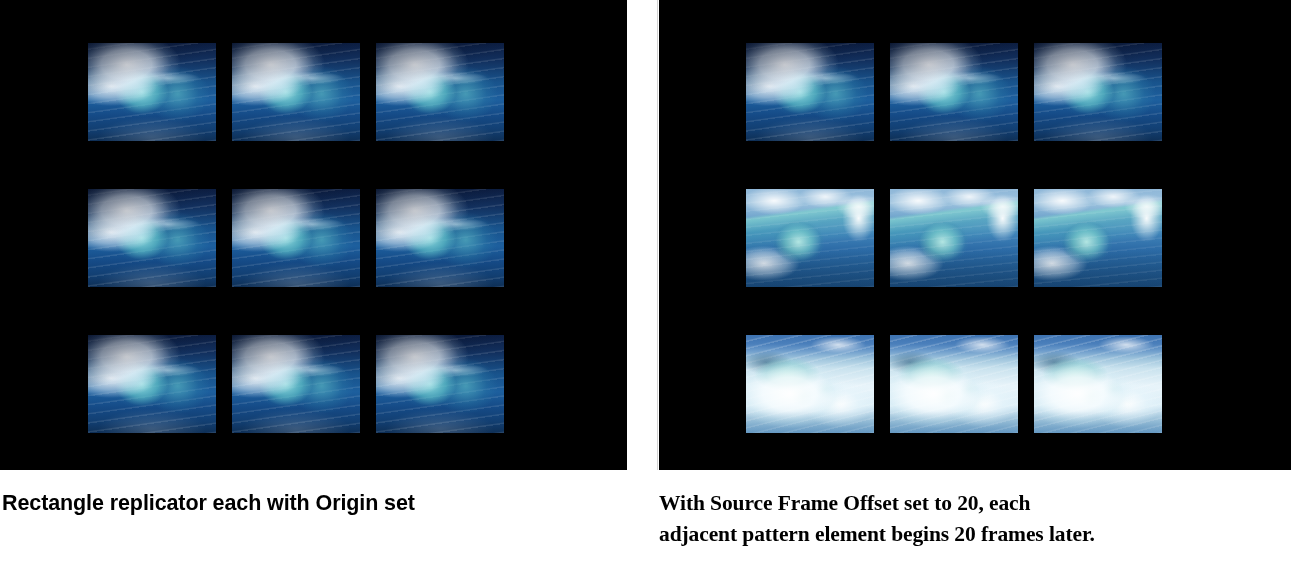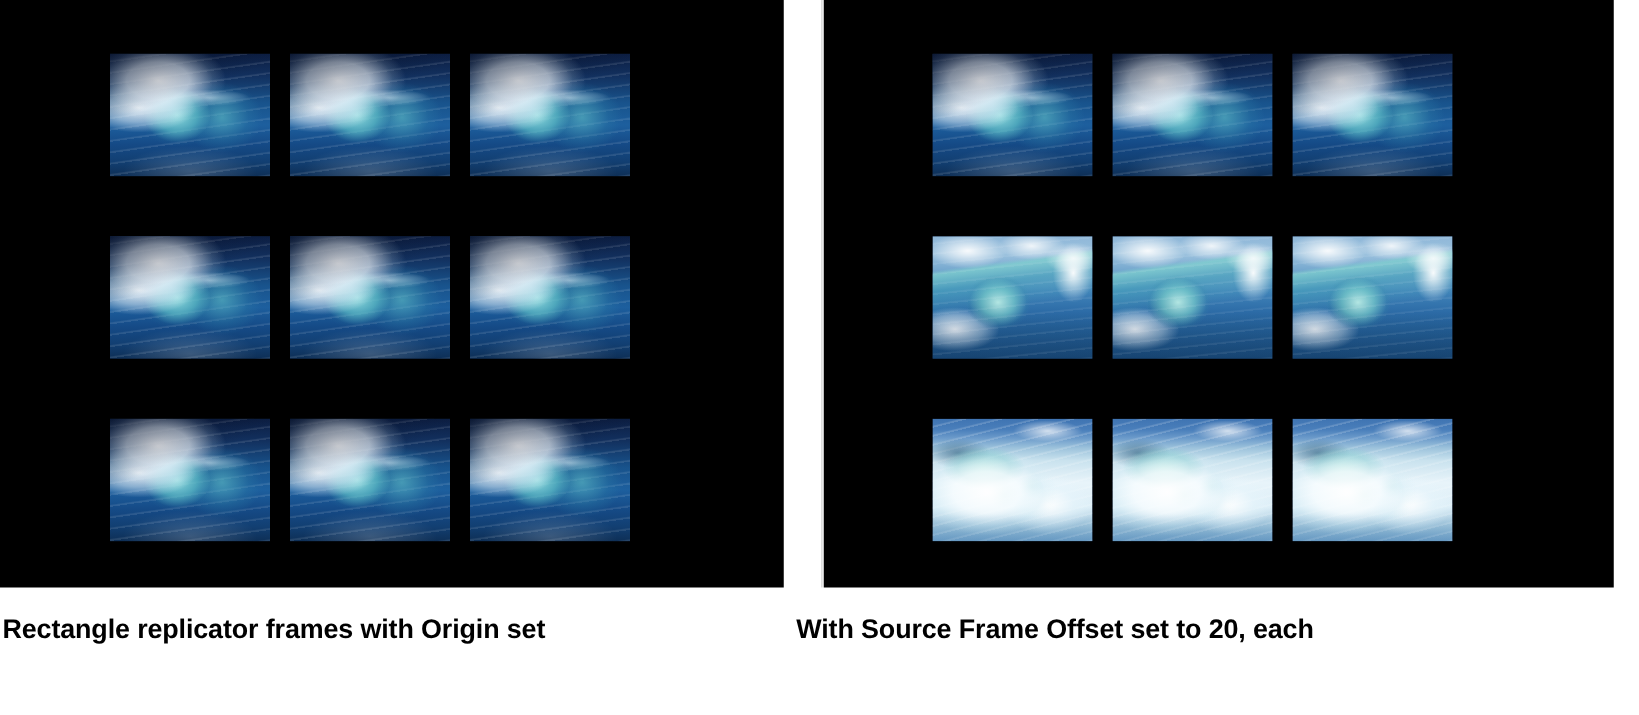--- a/index.html
+++ b/index.html
@@ -153,21 +153,21 @@
   .caption {
     position: absolute;
     top: 488px;
     font-size: 21.5px;
     font-weight: bold;
     line-height: 31px;
     color: #000000;
     letter-spacing: -0.1px;
   }
   .caption-left  { left: 2px;   width: 600px; }
-  .caption-right { left: 637px; width: 640px; }
+  .caption-right { left: 659px; width: 640px; font-family: Liberation Serif, serif; }
   .caption .line { display: block; white-space: pre; }
 </style>
 </head>
 <body>
 
 <div class="figure">
 
   <div class="panel panel-left">
     <div class="grid grid-left">
 
@@ -236,20 +236,21 @@
         <div class="thumb frame-40"></div>
       </div>
       <div class="cell">
         <div class="thumb frame-40"></div>
       </div>
 
     </div>
   </div>
 
   <div class="caption caption-left">
-    <span class="line">Rectangle replicator frames with Origin set</span>
+    <span class="line">Rectangle replicator each with Origin set</span>
   </div>
 
   <div class="caption caption-right">
     <span class="line">With Source Frame Offset set to 20, each</span>
+    <span class="line">adjacent pattern element begins 20 frames later.</span>
   </div>
 
 </div>
 
 </body></html>

